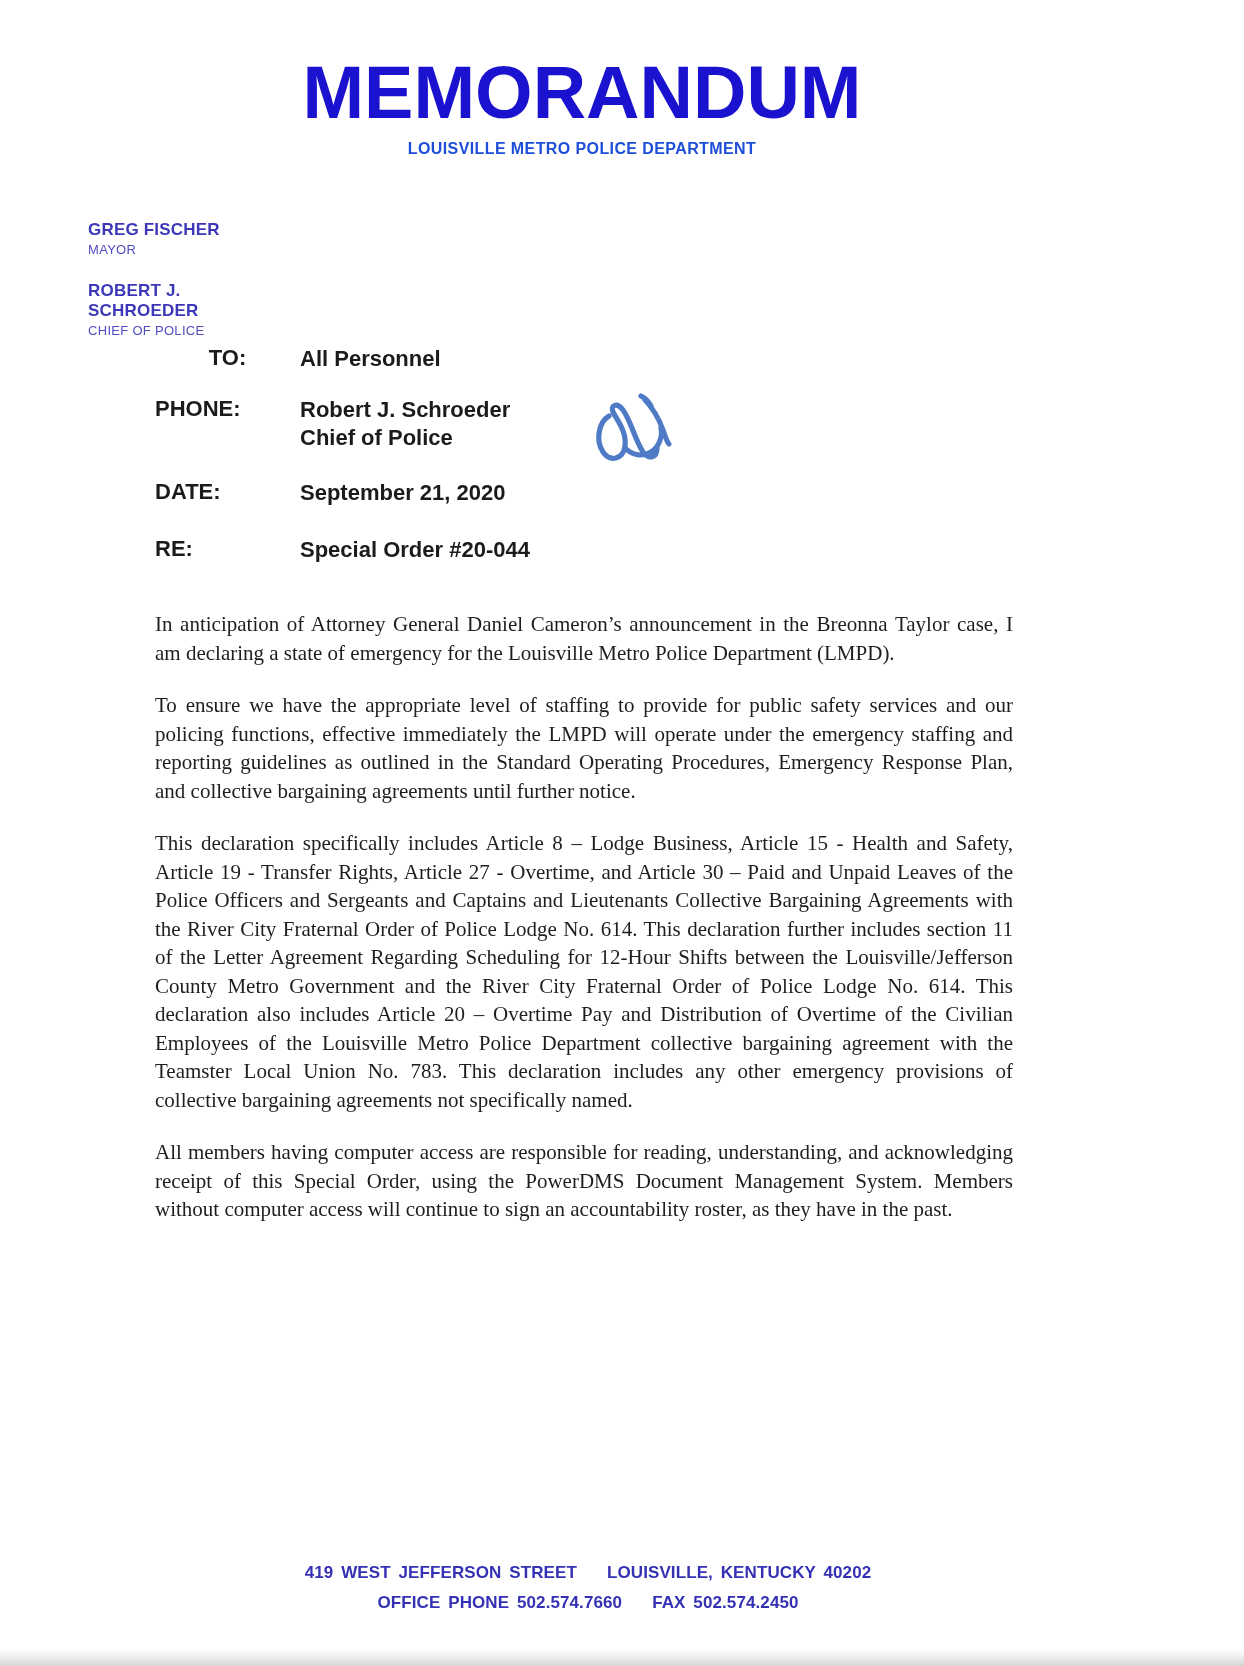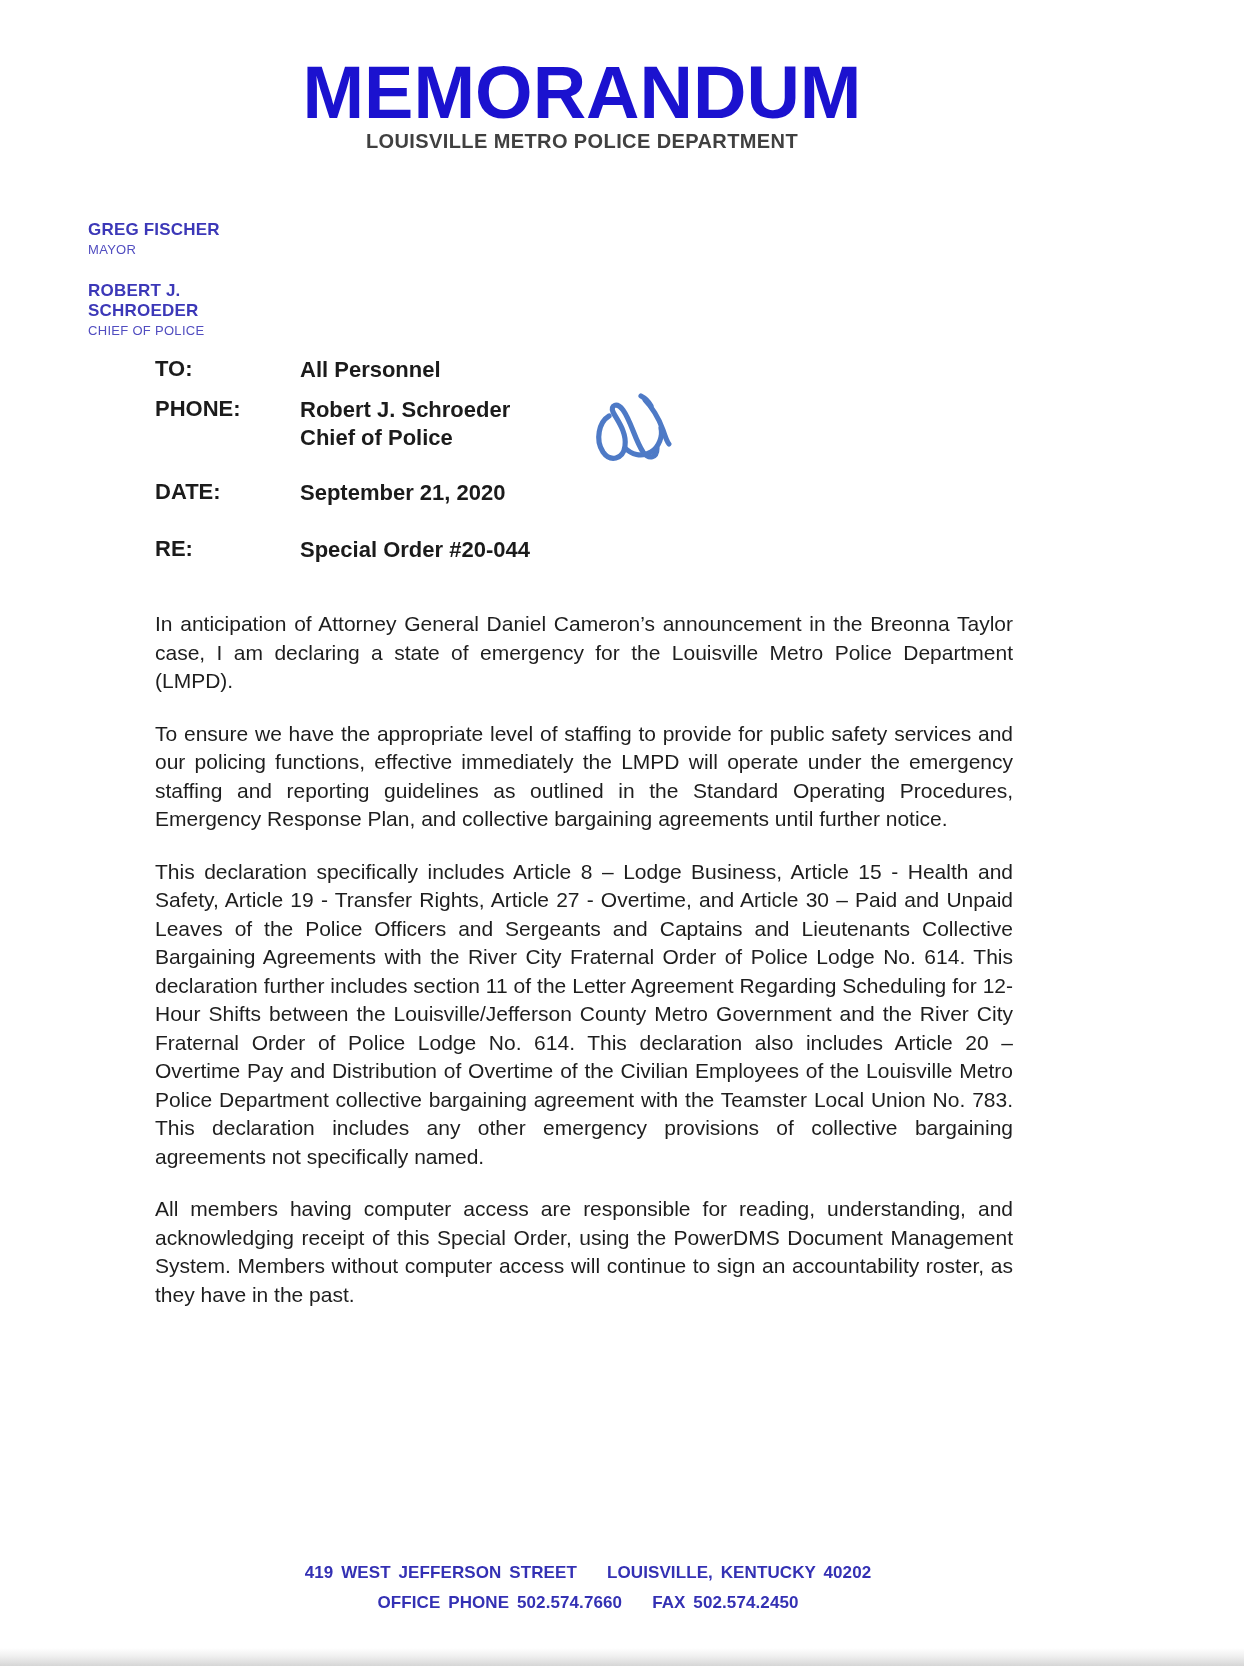--- a/index.html
+++ b/index.html
@@ -10,41 +10,41 @@
     font-family:"Liberation Sans", sans-serif;
     overflow:hidden;
   }
   
   .header{position:absolute;top:56px;left:0;width:1164px;text-align:center;}
   .title{
     font-size:74px;font-weight:800;letter-spacing:0px;
     color:#1b12cf;line-height:1.0;
   }
   .subtitle{
-    font-size:20px;font-weight:700;letter-spacing:.4px;
-    color:#404040;
+    margin-top:10px;font-size:16px;font-weight:700;letter-spacing:.4px;
+    color:#1d4ed8;
   }
   
   .officials{position:absolute;left:88px;top:220px;width:204px;}
   .official{text-align:left;margin-bottom:24px;}
   .official-name{font-size:17px;font-weight:700;color:#3c38b8;letter-spacing:.2px;}
   .official-title{font-size:13px;font-weight:400;color:#514dc0;margin-top:2px;letter-spacing:.3px;}
   
   .fields{position:absolute;left:155px;top:341px;width:940px;color:#1b1b1b;}
   .frow{display:flex;align-items:flex-start;position:absolute;left:0;}
-  .frow-to{top:15px;}
+  .frow-to{top:4px;text-align:center;}
   .frow-from{top:55px;}
   .frow-date{top:138px;}
   .frow-re{top:195px;}
   .flabel{width:145px;font-size:22px;font-weight:700;flex:0 0 145px;}
   .fvalue{font-size:22px;font-weight:700;line-height:28px;}
   
   .signature{position:absolute;left:575px;top:378px;}
   
-  .bodytext{position:absolute;left:155px;top:610px;width:858px;}
+  .bodytext{position:absolute;left:155px;top:610px;width:858px;font-family:Liberation Serif, serif;}
   .bodytext p{
     margin:0 0 24px 0;
     font-size:21px;line-height:28.5px;
     text-align:justify;color:#1e1e1e;
   }
   
   .footer{
     position:absolute;top:1563px;left:0;width:1176px;text-align:center;
     color:#3431b4;font-size:17px;font-weight:700;word-spacing:3px;letter-spacing:.1px;
   }

